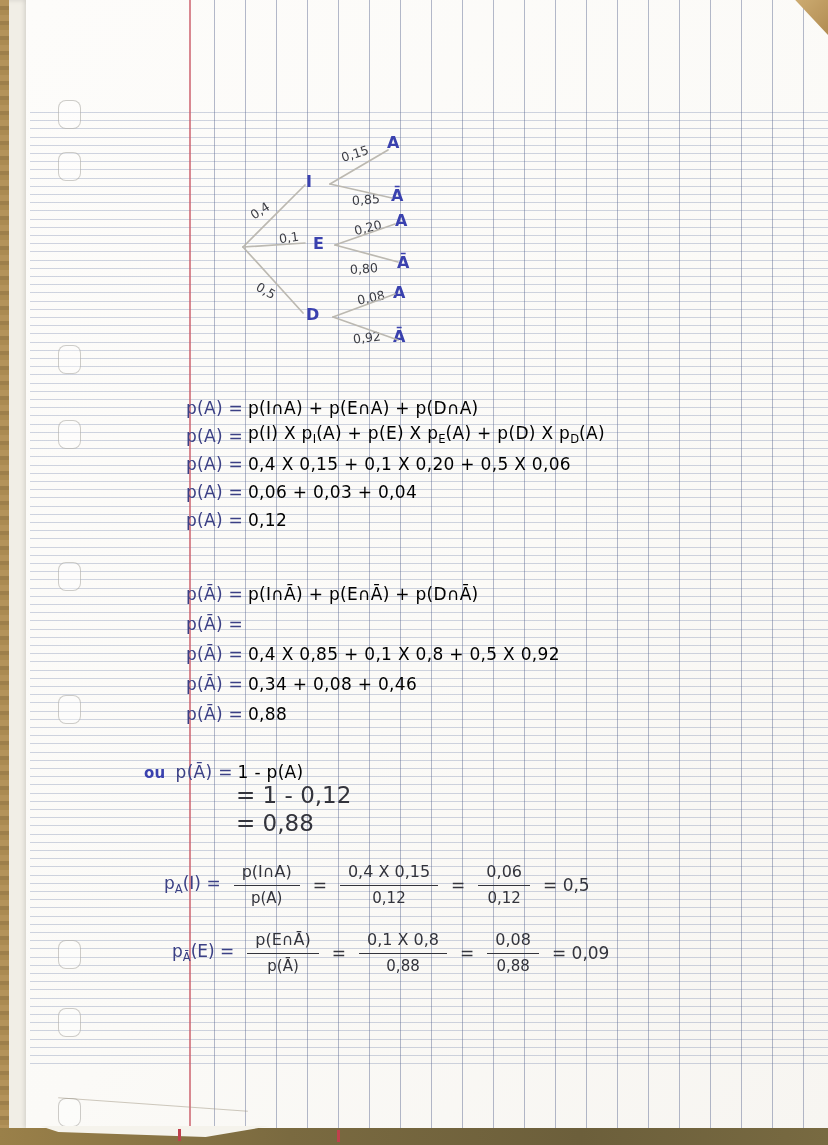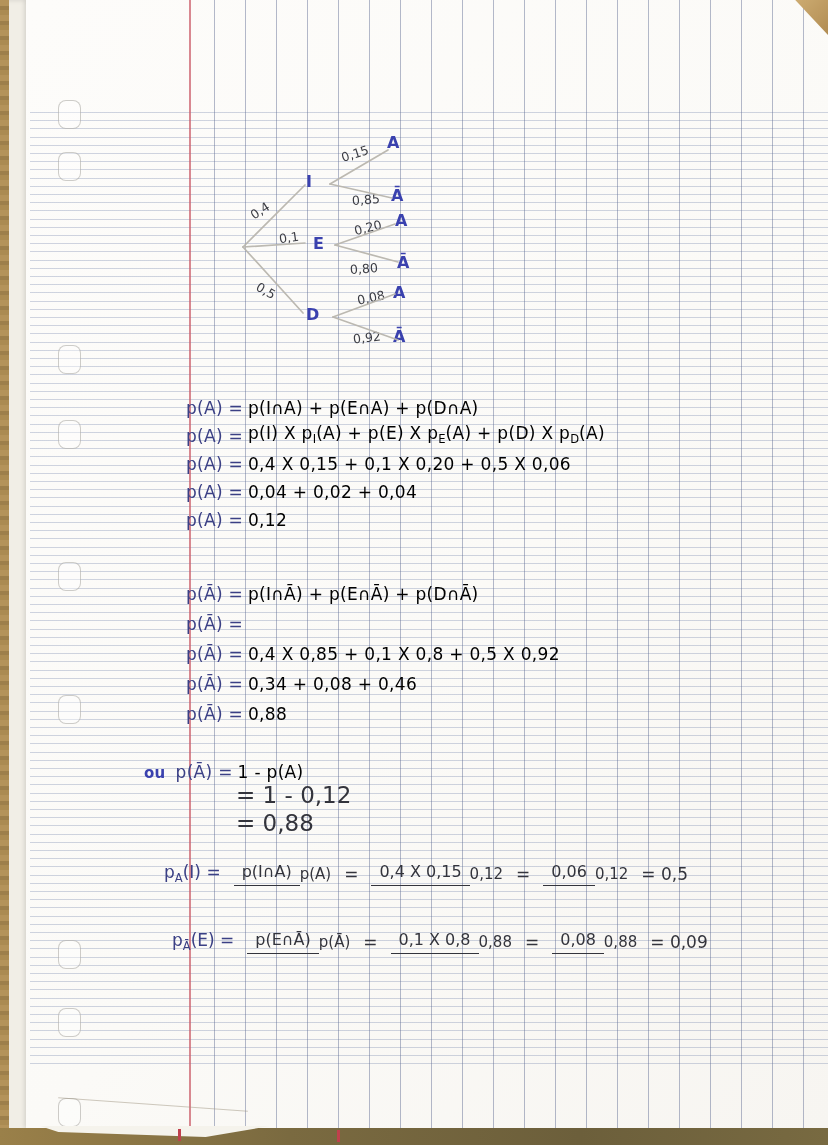--- a/index.html
+++ b/index.html
@@ -49,21 +49,21 @@
   .b2 .eq-line{height:30px;}
   .lhs{display:inline-block;min-width:58px;color:#3b4085;font-weight:500;}
   .rhs{color:#000000;margin-left:4px;}
   sub{font-size:0.68em;letter-spacing:0;}
 
   .kw{color:#3a41ae;font-size:15px;font-weight:600;margin-right:10px;}
   .or-cont{margin-left:92px;height:28px;font-size:23px;color:#33343c;}
 
   .cond-row{position:absolute;display:flex;align-items:center;gap:13px;font-size:17px;white-space:nowrap;}
   .cond-row .lhs{min-width:0;}
-  .frac{display:inline-flex;flex-direction:row;line-height:1.25;}
+  .frac{display:inline-flex;flex-direction:column;align-items:center;line-height:1.25;}
   .num{padding:0 8px 3px;border-bottom:1.7px solid #33343c;font-size:16px;}
   .den{padding-top:3px;font-size:15px;}
   .eqs,.result{color:#33343c;}
 </style>
 </head>
 <body>
 
 <div class="scene">
 
   <div class="desk-left"></div>
@@ -129,21 +129,21 @@
       <div class="eq-line">
         <span class="lhs"><span>p(A) =</span></span>
         <span class="rhs"><span>p(I) X p</span><sub>I</sub><span>(A) + p(E) X p</span><sub>E</sub><span>(A) + p(D) X p</span><sub>D</sub><span>(A)</span></span>
       </div>
       <div class="eq-line">
         <span class="lhs"><span>p(A) =</span></span>
         <span class="rhs"><span>0,4 X 0,15 + 0,1 X 0,20 + 0,5 X 0,06</span></span>
       </div>
       <div class="eq-line">
         <span class="lhs"><span>p(A) =</span></span>
-        <span class="rhs"><span>0,04 + 0,02 + 0,04</span></span>
+        <span class="rhs"><span>0,06 + 0,03 + 0,04</span></span>
       </div>
       <div class="eq-line">
         <span class="lhs"><span>p(A) =</span></span>
         <span class="rhs"><span>0,12</span></span>
       </div>
     </div>
 
     <div class="eq-block b2" style="left:186px;top:574px">
       <div class="eq-line">
         <span class="lhs"><span>p(Ā) =</span></span>

